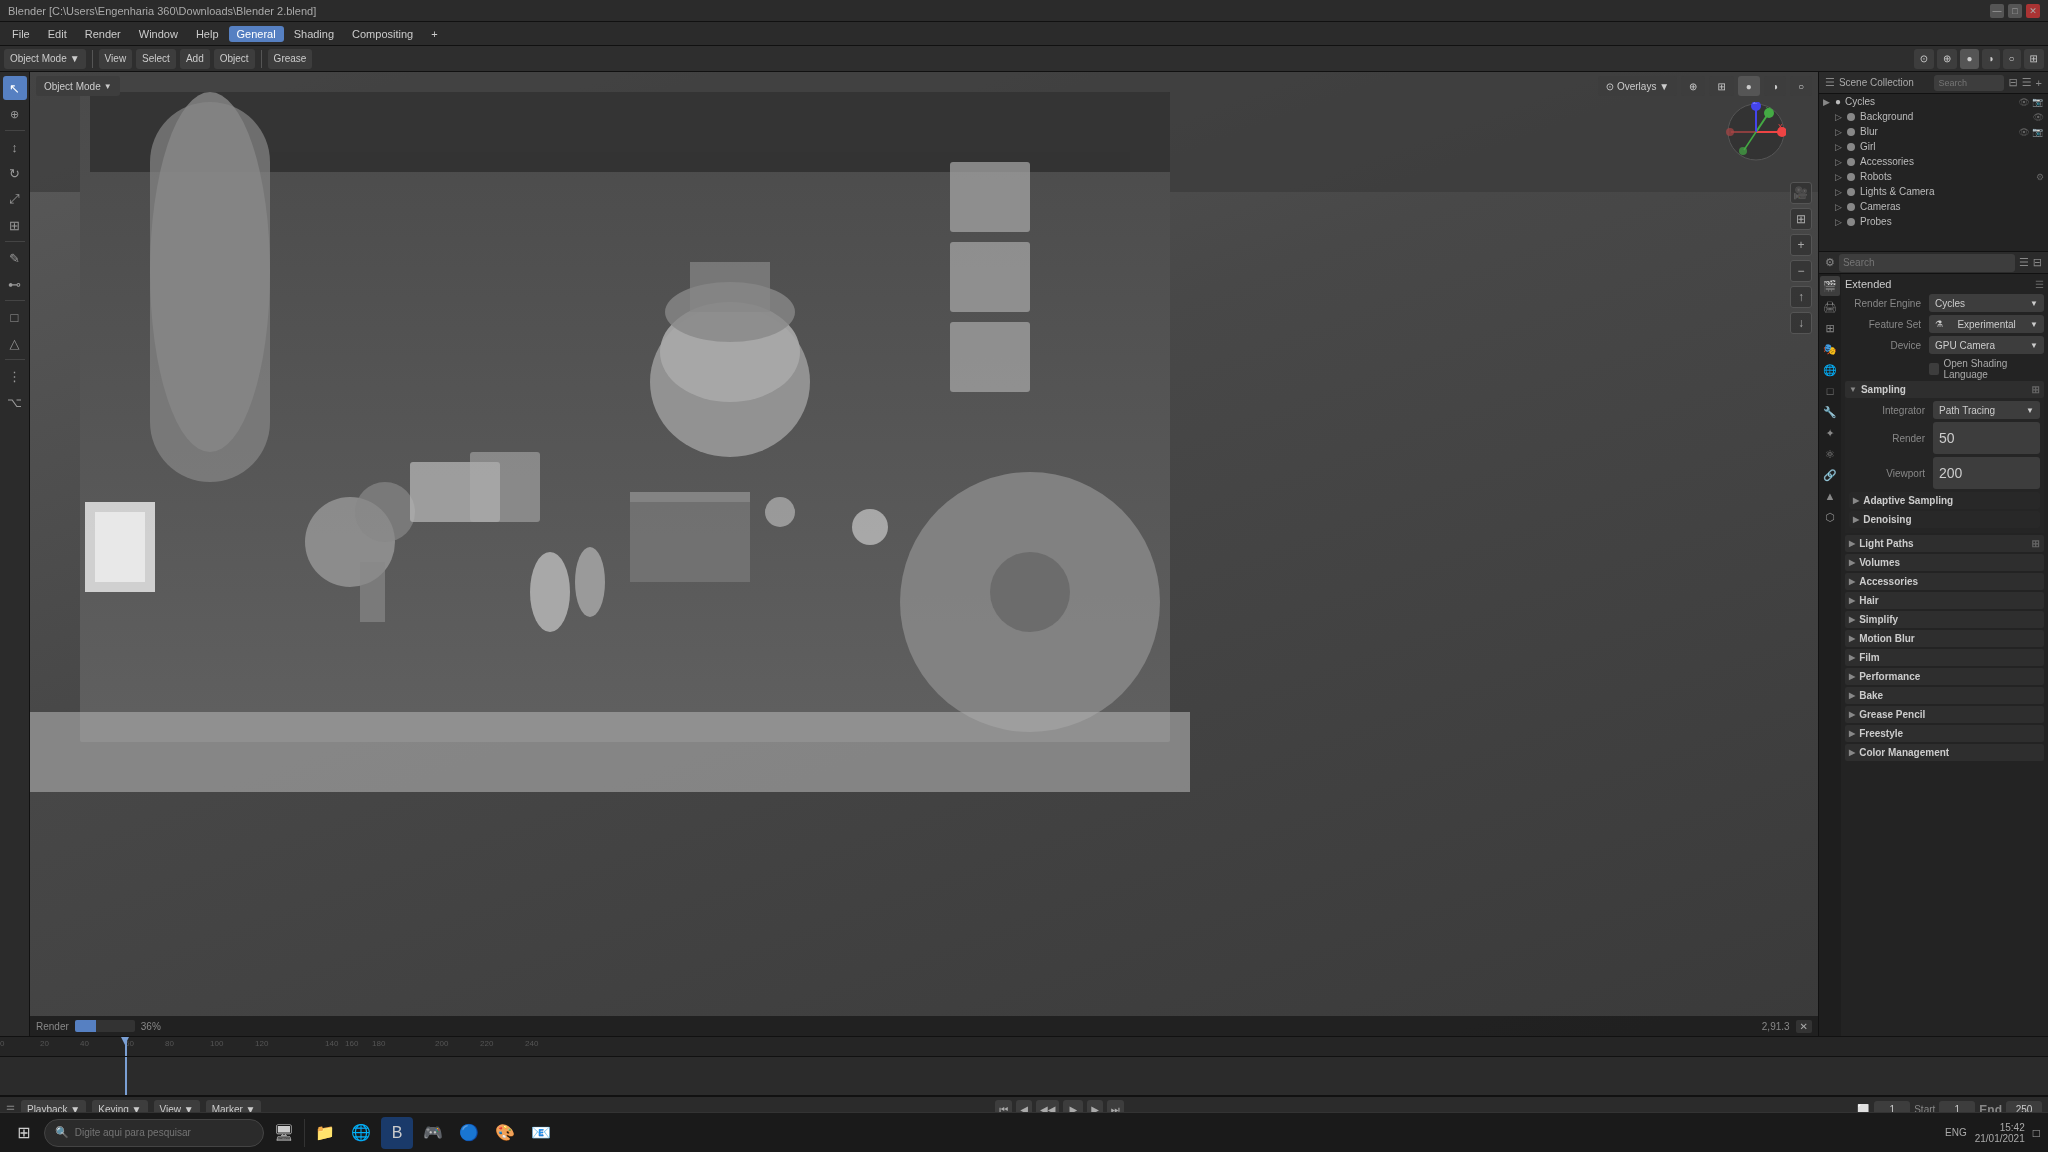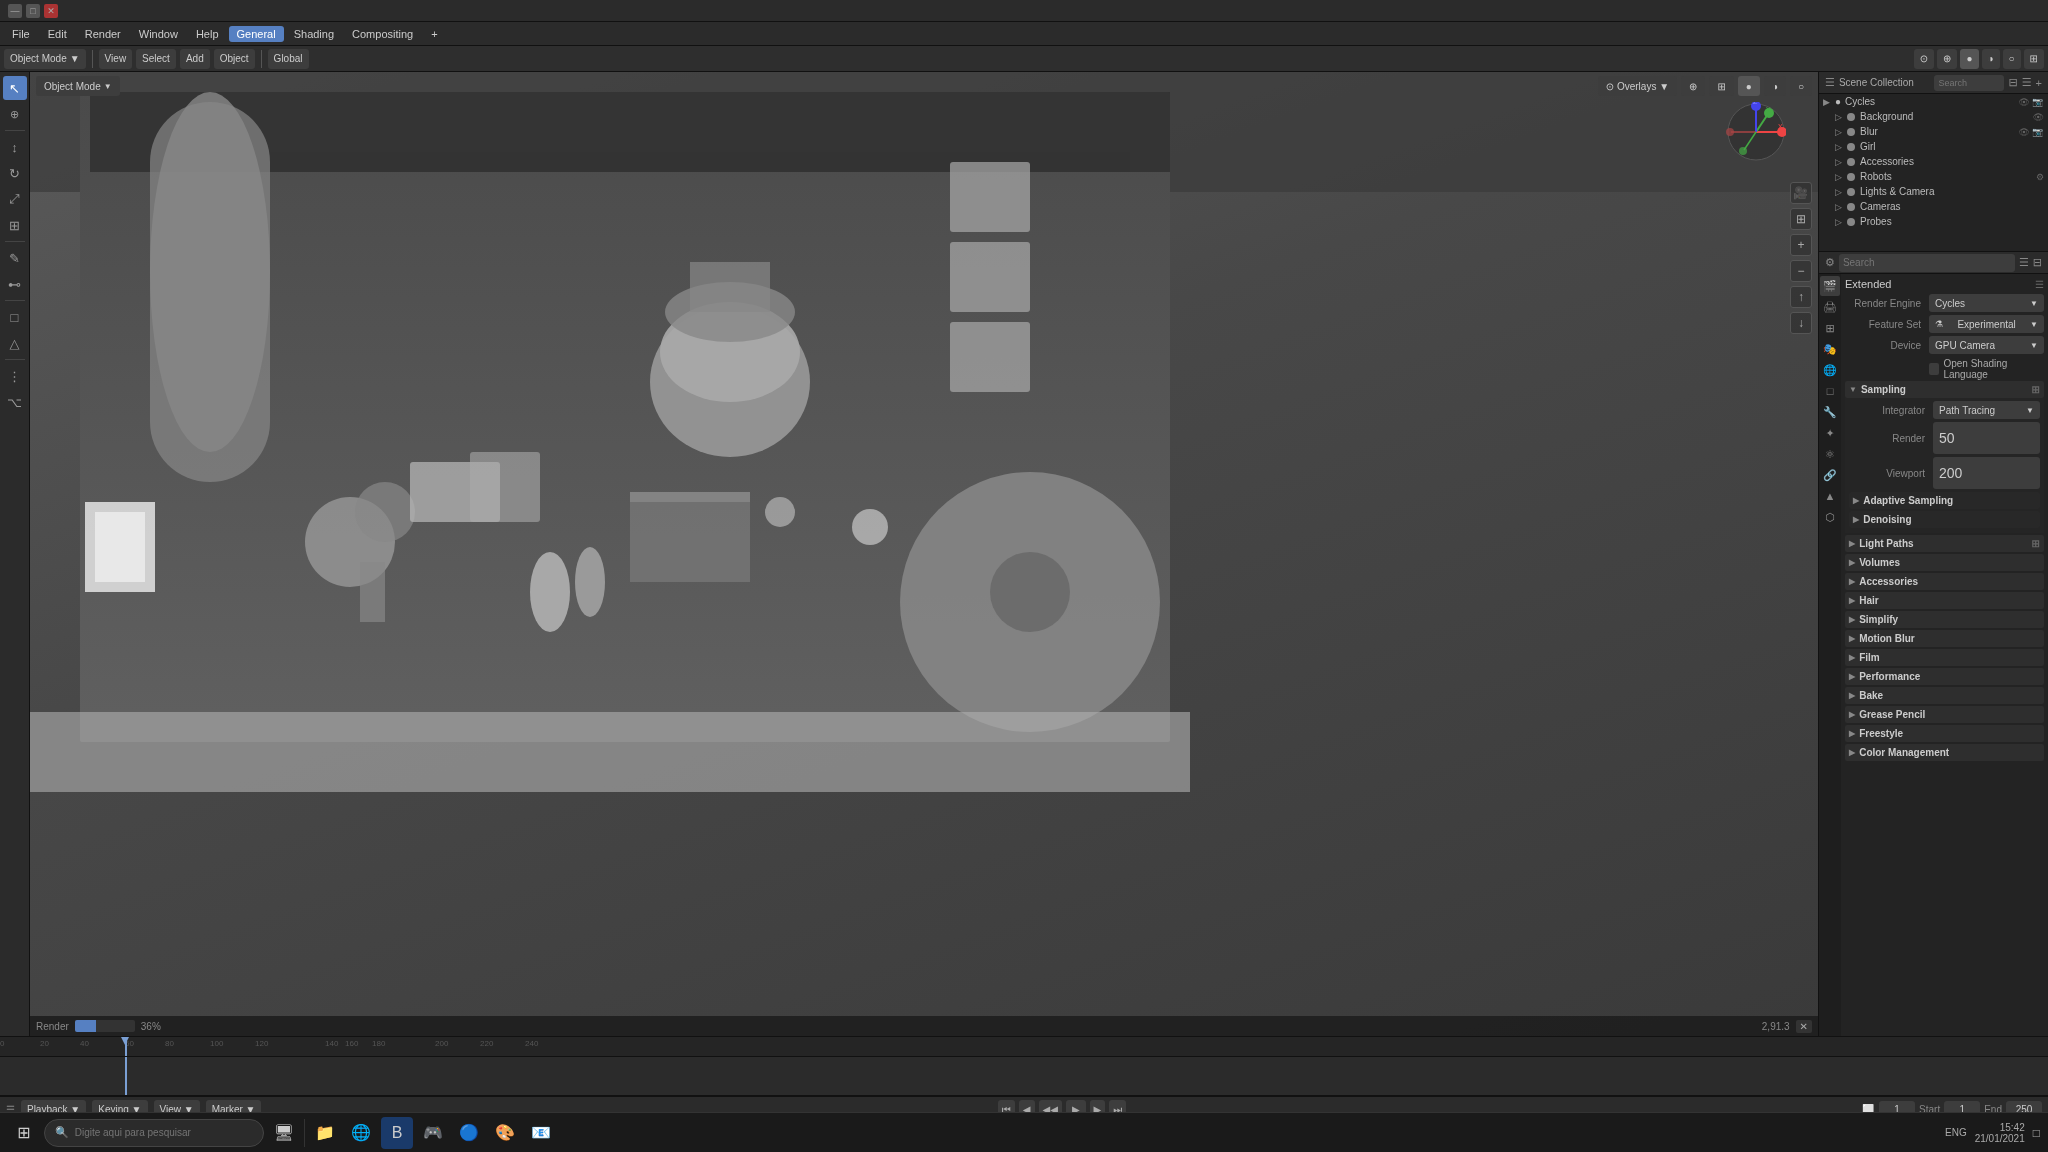--- a/index.html
+++ b/index.html
@@ -547,20 +547,21 @@
       color: #aaa;
     }
     .taskbar-clock {
       text-align: right;
     }
   </style>
 </head>
 <body>
 
 <div id="title-bar">
+  <span class="title-text">Blender [C:\Users\Engenharia 360\Downloads\Blender 2.blend]</span>
   <div class="win-controls">
     <div class="win-btn">—</div>
     <div class="win-btn">□</div>
     <div class="win-btn" style="background:#a33;">✕</div>
   </div>
 </div>
 
 <div id="menu-bar">
   <div class="menu-item">File</div>
   <div class="menu-item">Edit</div>
@@ -578,21 +579,21 @@
     <span>Object Mode</span>
     <span>▼</span>
   </button>
   <div class="toolbar-separator"></div>
   <button class="toolbar-btn">View</button>
   <button class="toolbar-btn">Select</button>
   <button class="toolbar-btn">Add</button>
   <button class="toolbar-btn">Object</button>
   <div class="toolbar-separator"></div>
 
-  <button class="toolbar-btn">Global</button>
+  <button class="toolbar-btn">Grease</button>
   <div style="flex:1"></div>
 
   <div style="display:flex;align-items:center;gap:3px;">
     <button class="toolbar-btn">⊙</button>
     <button class="toolbar-btn">⊕</button>
     <button class="toolbar-btn" style="background:#555;">●</button>
     <button class="toolbar-btn">◑</button>
     <button class="toolbar-btn">○</button>
     <button class="toolbar-btn">⊞</button>
   </div>
@@ -1045,21 +1046,21 @@
     <button style="height:20px;background:#3d3d3d;border:none;border-radius:3px;color:#aaa;font-size:10px;padding:0 4px;cursor:pointer;">▶</button>
     <button style="height:20px;background:#3d3d3d;border:none;border-radius:3px;color:#aaa;font-size:10px;padding:0 4px;cursor:pointer;">⏭</button>
   </div>
   <div style="flex:1"></div>
 
   <div style="display:flex;align-items:center;gap:4px;">
     <span style="font-size:10px;color:#888;">⬜</span>
     <input type="text" class="frame-input" value="1" style="">
     <span style="font-size:10px;color:#888;">Start</span>
     <input type="text" class="frame-input" value="1" style="">
-    <span style="font-size:10px;color:#888;">End</span>
+    <span style="font-size:12px;color:#888;font-weight:bold;">End</span>
     <input type="text" class="frame-input" value="250" style="">
   </div>
 </div>
 
 <div id="taskbar" style="z-index:200;">
   <div class="taskbar-icon">⊞</div>
   <div class="taskbar-search">
     <span>🔍</span>
     <input type="text" placeholder="Digite aqui para pesquisar" style="">
   </div>

